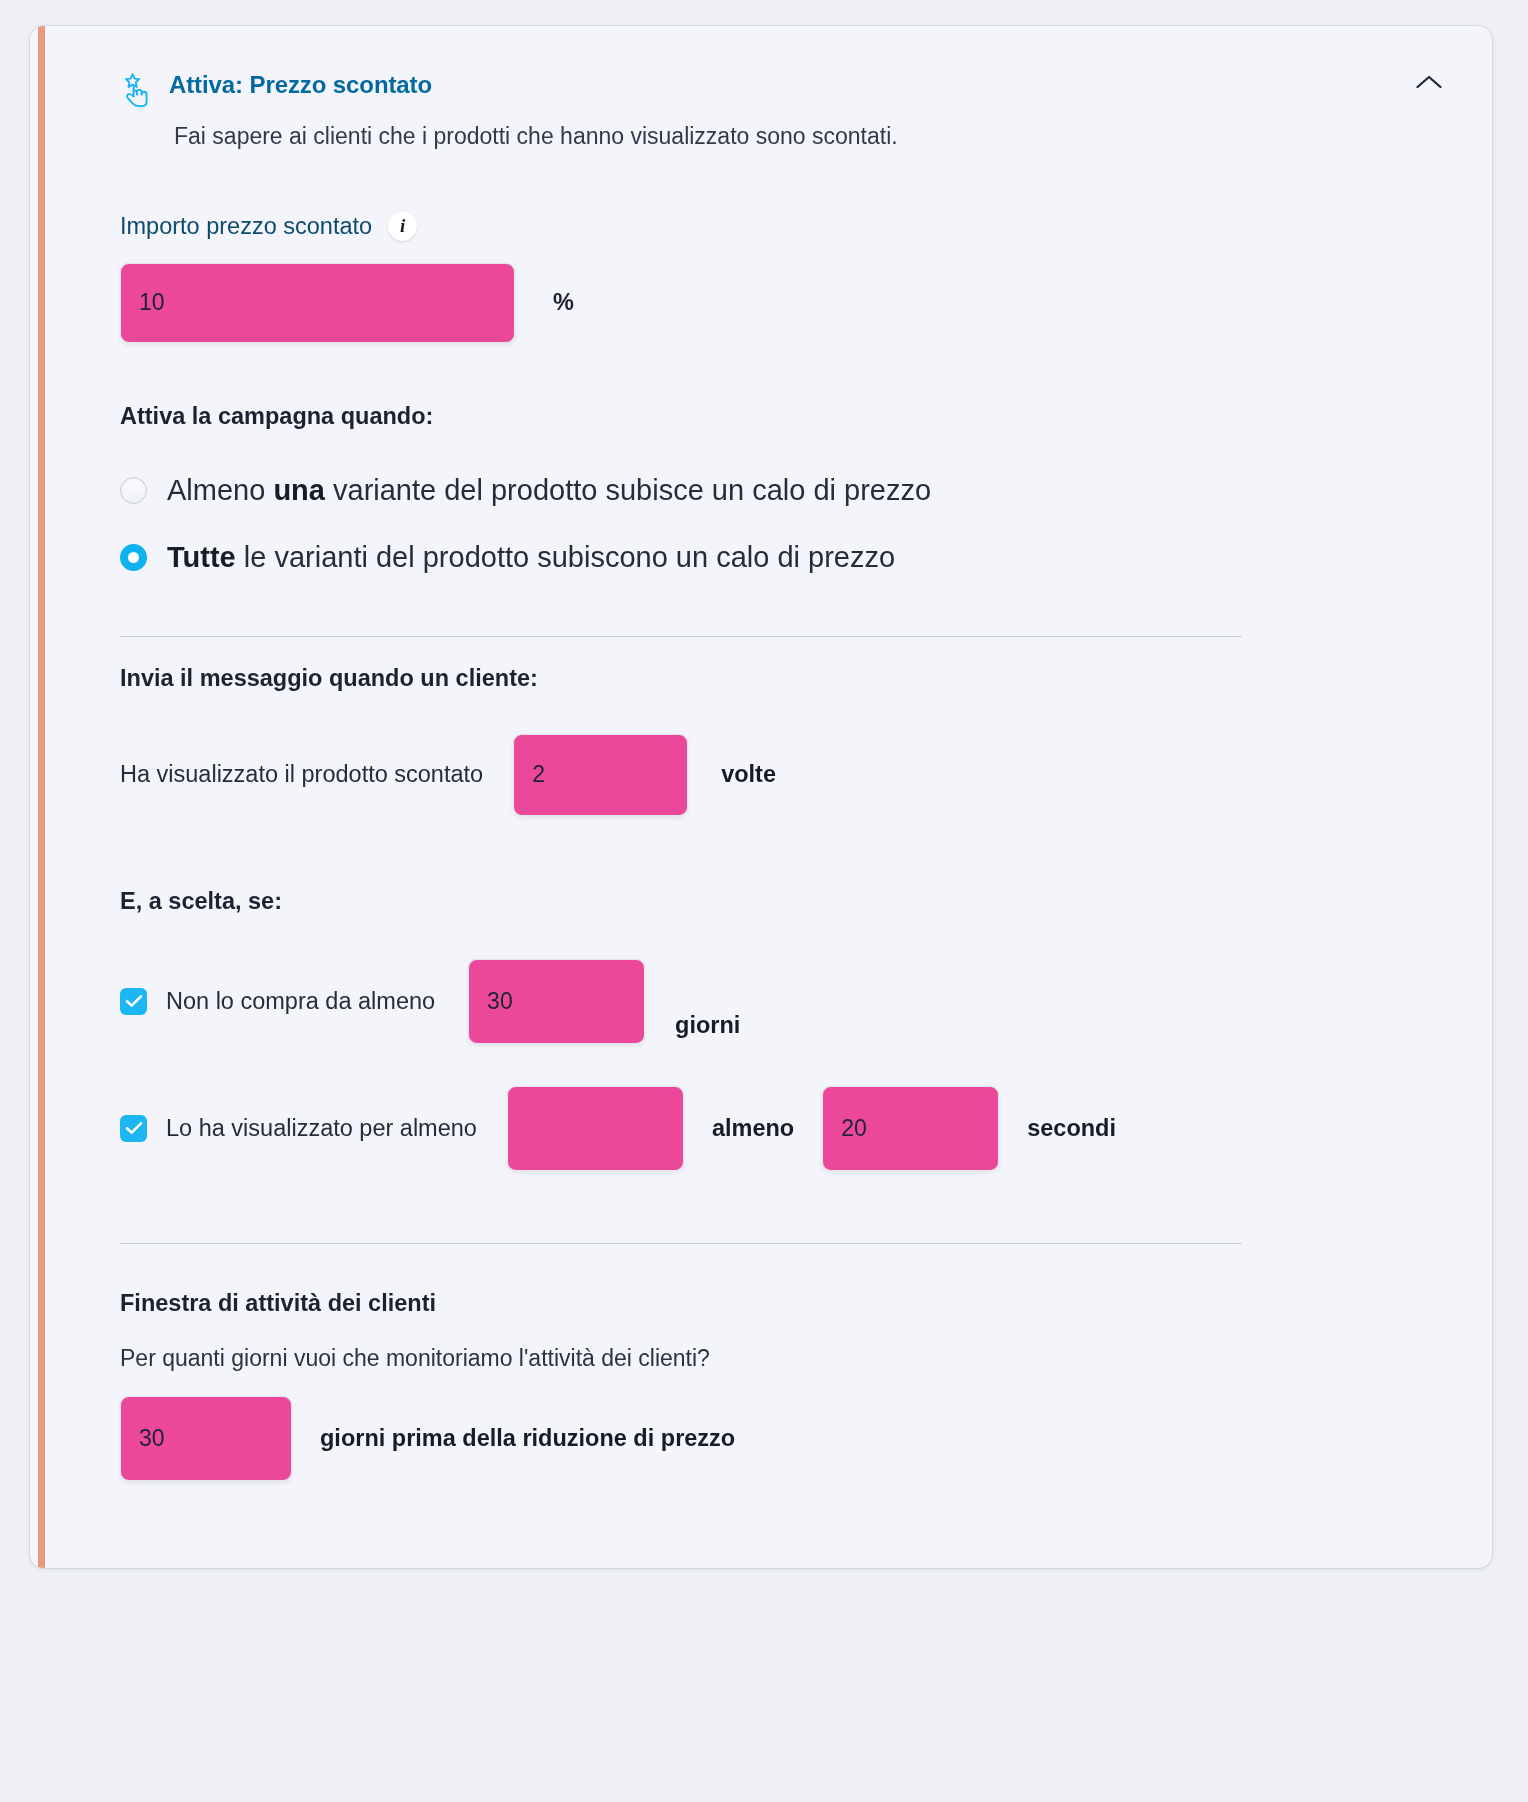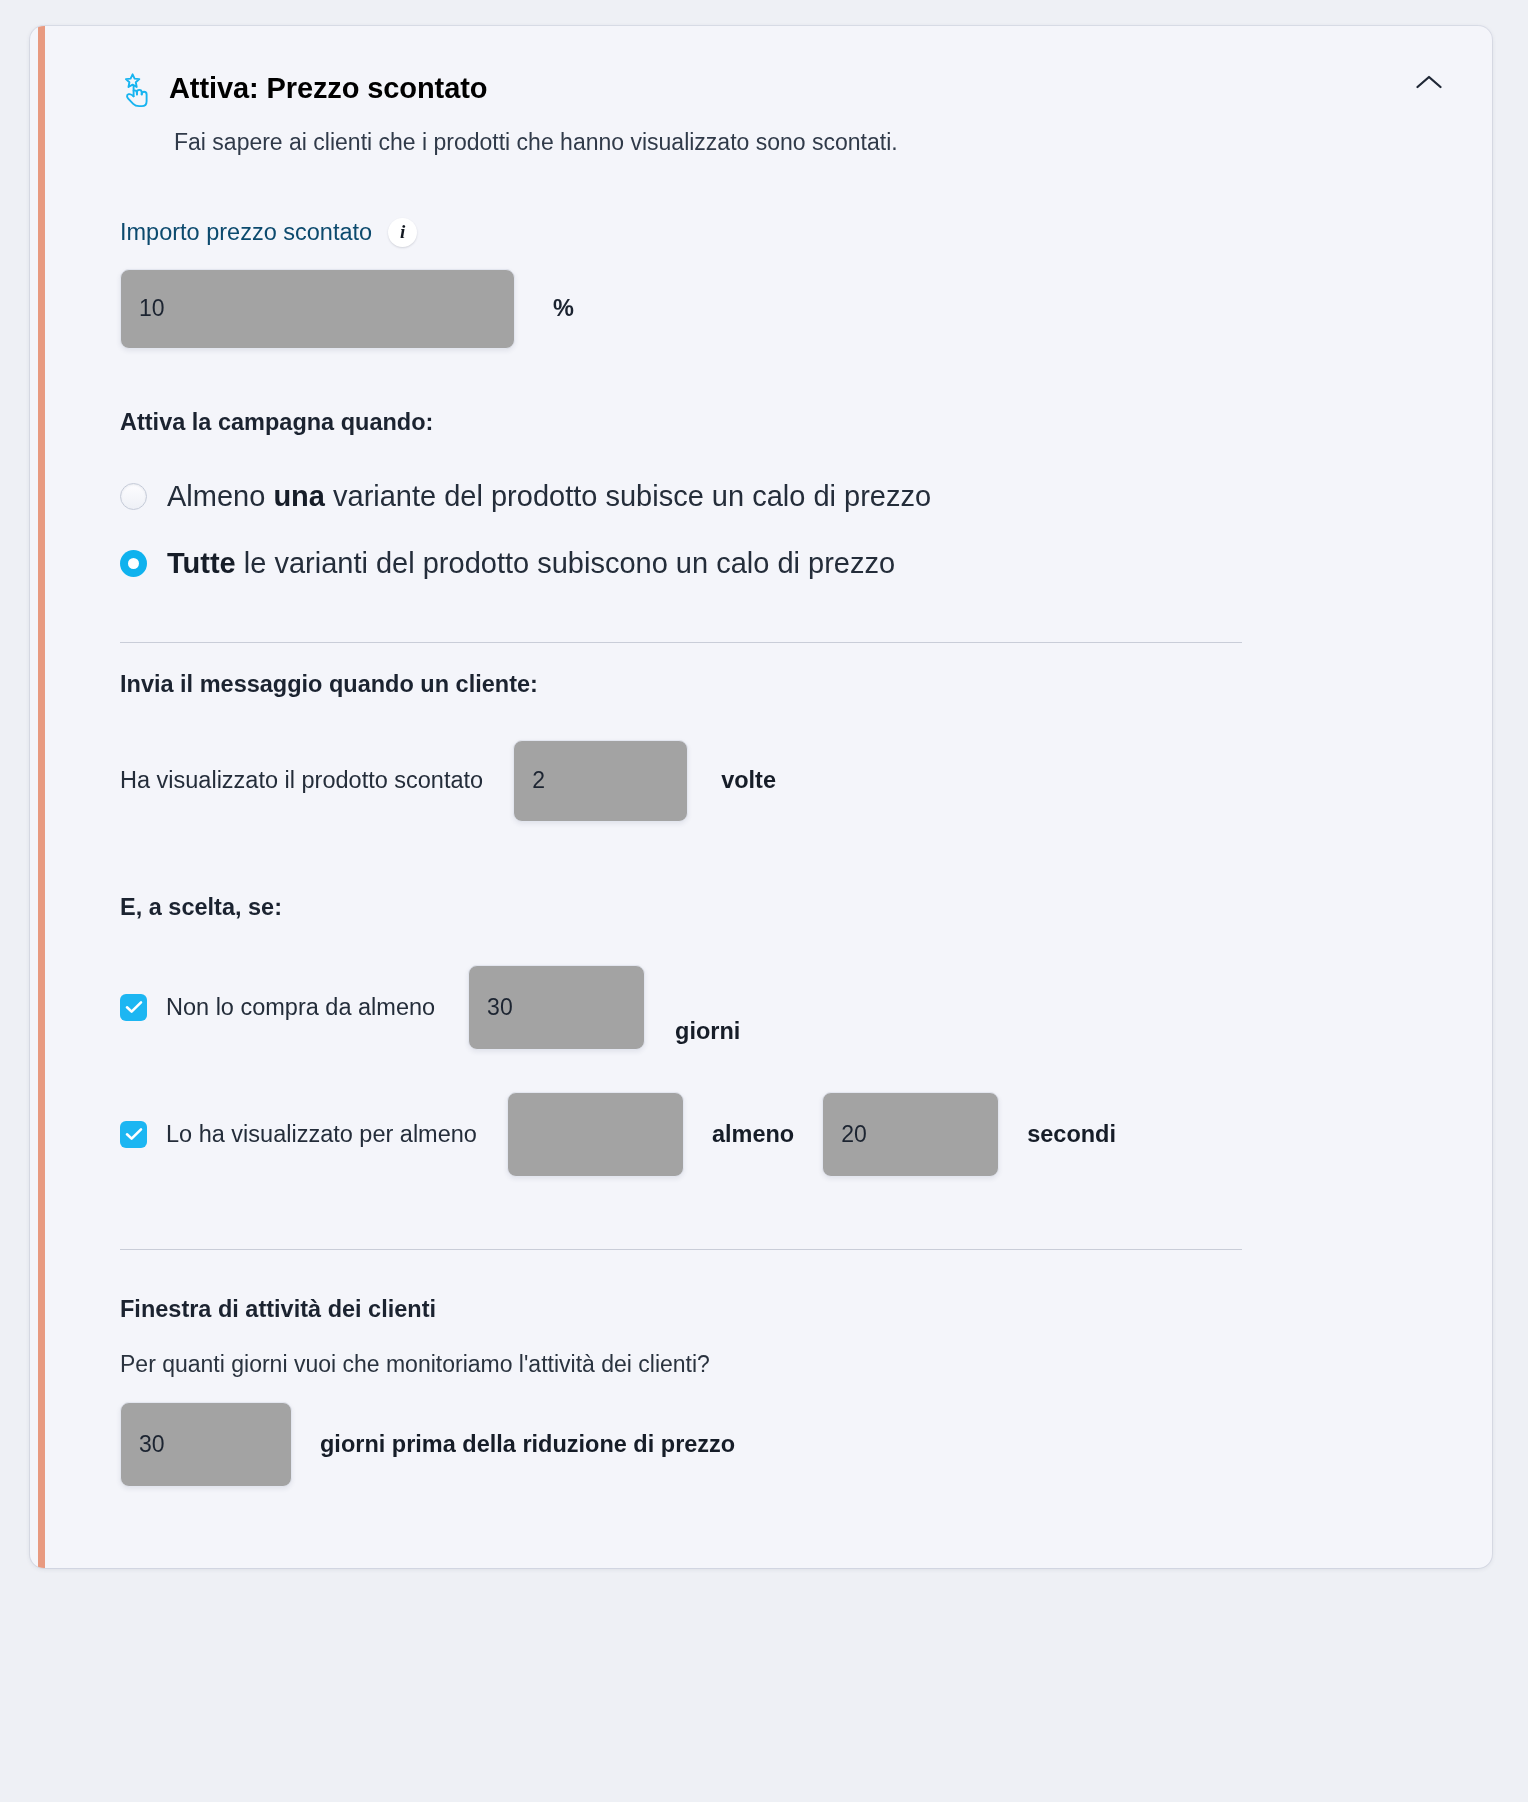--- a/index.html
+++ b/index.html
@@ -53,24 +53,24 @@
   .head-icon {
     width: 40px; height: 40px;
     flex: 0 0 40px;
     margin-top: 2px;
     margin-right: 14px;
     display: flex; align-items: center; justify-content: center;
   }
   .head-icon svg { display: block; }
   .head-text { flex: 1 1 auto; padding-top: 3px; }
   .card-title {
-    font-size: 29px;
+    font-size: 24px;
     font-weight: bold;
     letter-spacing: -0.1px;
-    color: #000000;
+    color: #0369a1;
     line-height: 1.2;
   }
   .card-sub {
     margin-top: 21px;
     margin-left: 5px;
     font-size: 23px;
     color: #303a49;
     line-height: 1.35;
     font-weight: 400;
   }
@@ -112,21 +112,21 @@
     font-weight: bold;
     font-size: 19px;
     line-height: 1;
     color: #121821;
     position: relative;
     top: -1px;
   }
 
   
   .txt {
-    background: #a3a3a3;
+    background: #ec4899;
     border: 1px solid #e3e6ef;
     border-radius: 9px;
     box-shadow: 0 2px 5px rgba(45,55,85,0.09);
     font-family: "Liberation Sans", sans-serif;
     font-size: 23px;
     color: #1c2431;
     padding: 0 18px;
     outline: none;
   }
   .txt::placeholder { color: #9aa3b2; }

